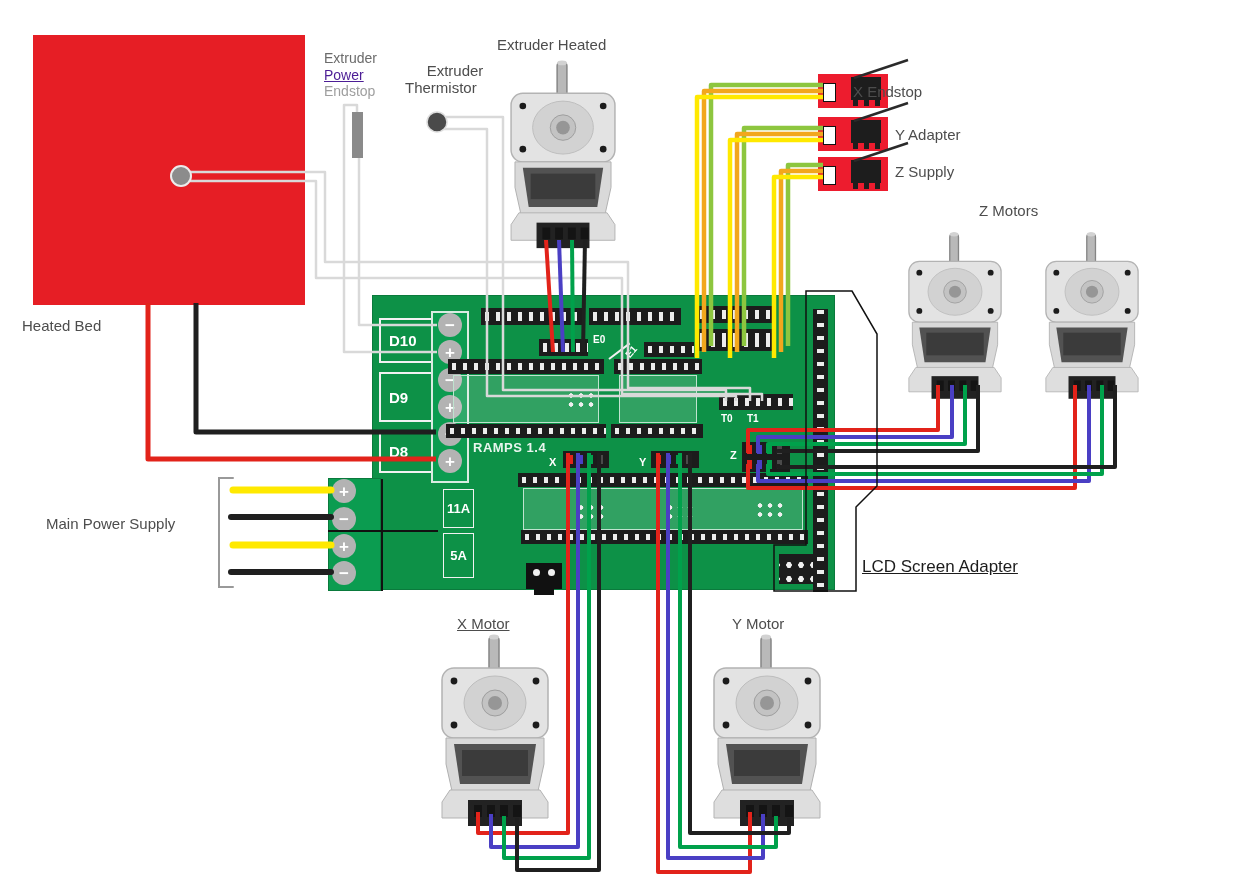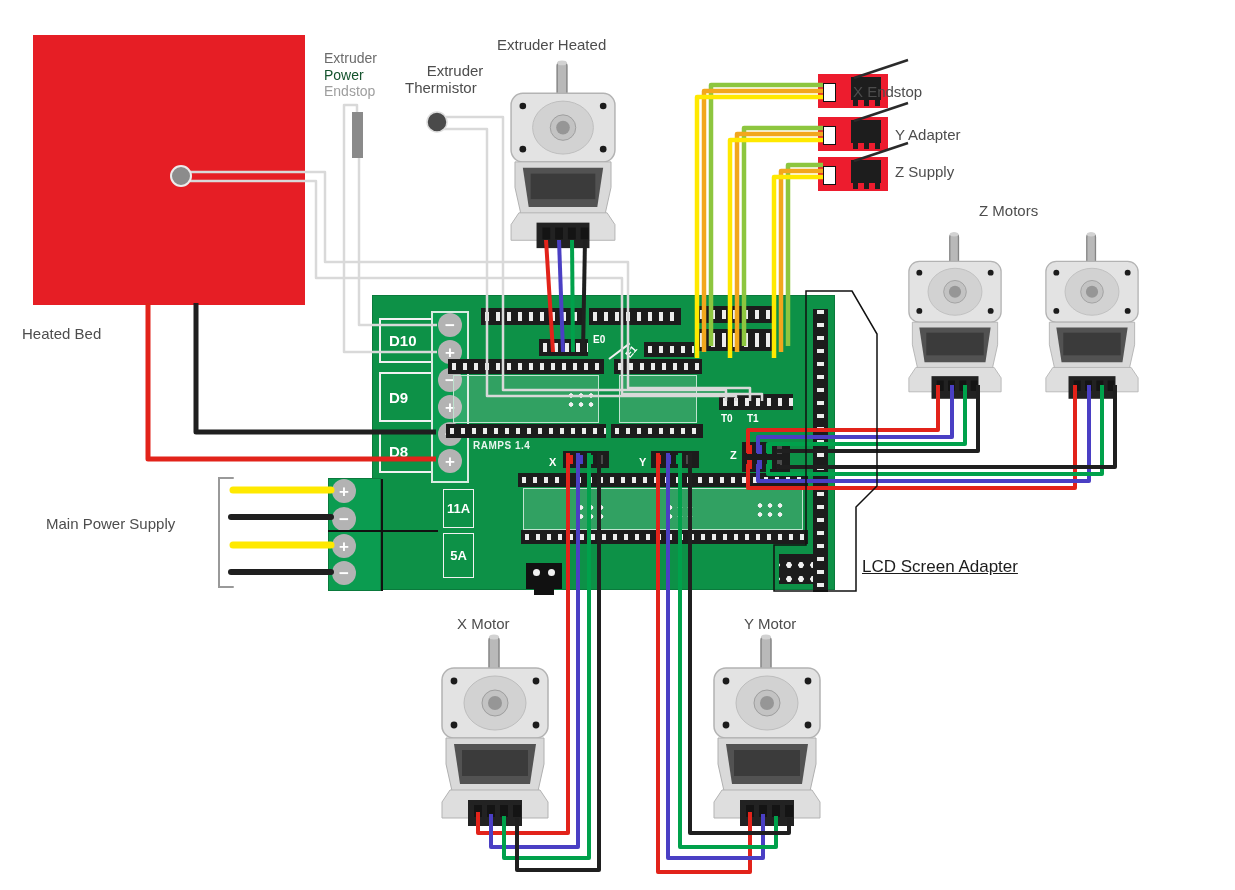--- a/index.html
+++ b/index.html
@@ -16,21 +16,21 @@
   .dbox{position:absolute;border:2px solid #f2f2f2;display:flex;align-items:center;
         padding-left:8px;box-sizing:border-box;color:#fff;font-weight:bold;font-size:15px;}
   .fusebox{position:absolute;border:1.5px solid #f2f2f2;display:flex;align-items:center;justify-content:center;
         box-sizing:border-box;color:#fff;font-weight:bold;font-size:13px;}
   .termstrip{position:absolute;left:58px;top:15px;width:38px;height:172px;background:#0b9c50;
         border:2px solid #d9ece2;box-sizing:border-box;}
   .psublock{position:absolute;left:-45px;top:182px;width:53px;height:113px;background:#0b9c50;
         border:1px solid #0a7a3c;box-sizing:border-box;}
   .term{position:absolute;width:24px;height:24px;border-radius:50%;background:#b3b3b3;
         display:flex;align-items:center;justify-content:center;color:#fff;font-weight:bold;font-size:17px;line-height:1;}
-  .ramps-name{position:absolute;left:100px;top:144px;color:#e9f5ee;font-weight:bold;font-size:10px;letter-spacing:.5px;}
+  .ramps-name{position:absolute;left:100px;top:144px;color:#e9f5ee;font-weight:bold;font-size:13px;letter-spacing:.5px;}
   .portlabel{position:absolute;color:#fff;font-weight:bold;font-size:10px;}
   .axislabel{position:absolute;color:#fff;font-weight:bold;font-size:11px;}
   .strip{position:absolute;background-color:#1c1c1c;
      background-image:linear-gradient(to bottom,#1c1c1c 0 4px,rgba(0,0,0,0) 4px calc(100% - 4px),#1c1c1c calc(100% - 4px) 100%),
        repeating-linear-gradient(90deg,#1c1c1c 0 4px,#ededed 4px 8px,#1c1c1c 8px 11px);}
   .vstrip{position:absolute;background-color:#1c1c1c;
      background-image:linear-gradient(to right,#1c1c1c 0 4px,rgba(0,0,0,0) 4px calc(100% - 4px),#1c1c1c calc(100% - 4px) 100%),
        repeating-linear-gradient(0deg,#1c1c1c 0 5px,#ededed 5px 9px,#1c1c1c 9px 13px);}
   .sockbox{position:absolute;background:rgba(255,255,255,0.15);border:1.5px solid #bfe3cf;box-sizing:border-box;}
   .dotgrid{position:absolute;background-image:radial-gradient(#f0f0f0 2.2px,rgba(0,0,0,0) 2.6px);
@@ -292,37 +292,37 @@
       <path d="M1115,385 V467 H778 V464" stroke="#1f1f1f"></path>
     </g>
 
     <path d="M806,291 L852,291 L877,334 L877,486 L856,507 L856,591 L774,591 L774,545 L806,545 Z" fill="none" stroke-width="1.5" stroke="#111111"></path>
 
     <circle cx="181" cy="176" r="10" fill="#8c8c8c" stroke="#ececec" stroke-width="2"></circle>
     <circle cx="437" cy="122" r="10" fill="#4a4a4a" stroke="#dddddd" stroke-width="1.5"></circle>
     <rect x="352" y="112" width="11" height="46" fill="#8a8a8a"></rect>
   </svg>
 
-  <div class="label" style="left:22px;top:325px;">Heated Bed</div>
+  <div class="label" style="left:22px;top:317px;">Heated Bed</div>
 
   <div class="label small" style="left:324px;top:50px;color:#6b6b6b;">Extruder</div>
-  <div class="label small" style="left:324px;top:67px;color:#14532d;">Power</div>
+  <div class="label small" style="left:324px;top:67px;color:#4c1d95;text-decoration:underline;">Power</div>
   <div class="label small" style="left:324px;top:83px;color:#9e9e9e;">Endstop</div>
 
   <div class="label" style="left:405px;top:62px;width:100px;text-align:center;">Extruder</div>
   <div class="label" style="left:405px;top:79px;width:100px;text-align:left;">Thermistor</div>
 
   <div class="label" style="left:497px;top:36px;">Extruder Heated</div>
 
   <div class="label" style="left:853px;top:83px;">X Endstop</div>
   <div class="label" style="left:895px;top:126px;">Y Adapter</div>
   <div class="label" style="left:895px;top:163px;">Z Supply</div>
 
   <div class="label" style="left:979px;top:202px;">Z Motors</div>
 
   <div class="label" style="left:46px;top:515px;">Main Power Supply</div>
 
   <div class="lcd-label" style="left:862px;top:557px;text-decoration:underline;">LCD Screen Adapter</div>
 
-  <div class="label" style="left:457px;top:615px;">X Motor</div>
-  <div class="label" style="left:732px;top:615px;margin-left:12px;">Y Motor</div>
+  <div class="label" style="left:457px;top:615px;text-decoration:underline;">X Motor</div>
+  <div class="label" style="left:732px;top:615px;">Y Motor</div>
 
 </div>
 
 </body></html>

